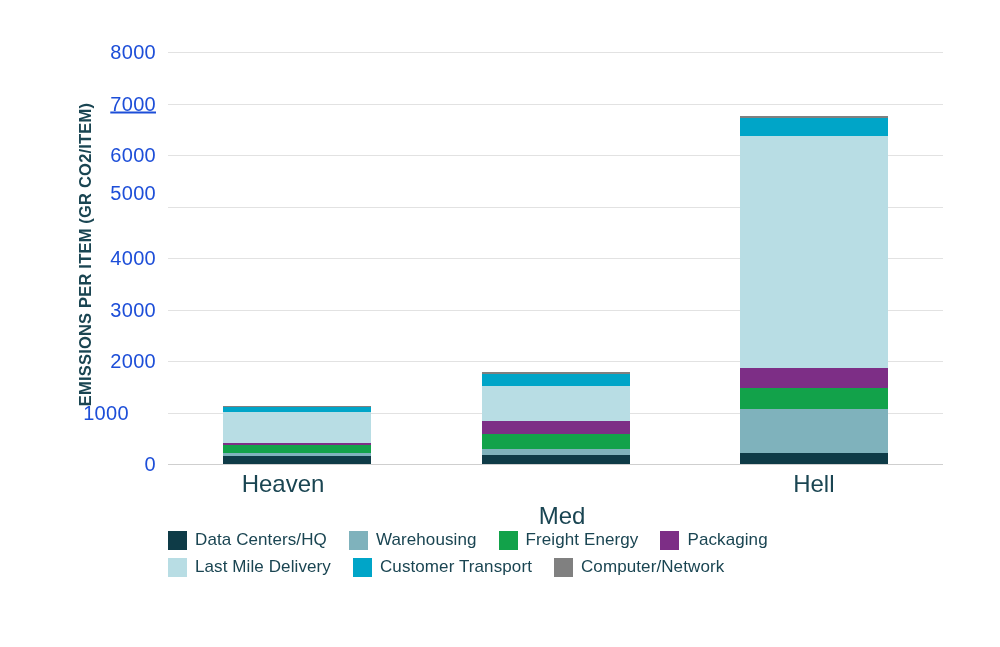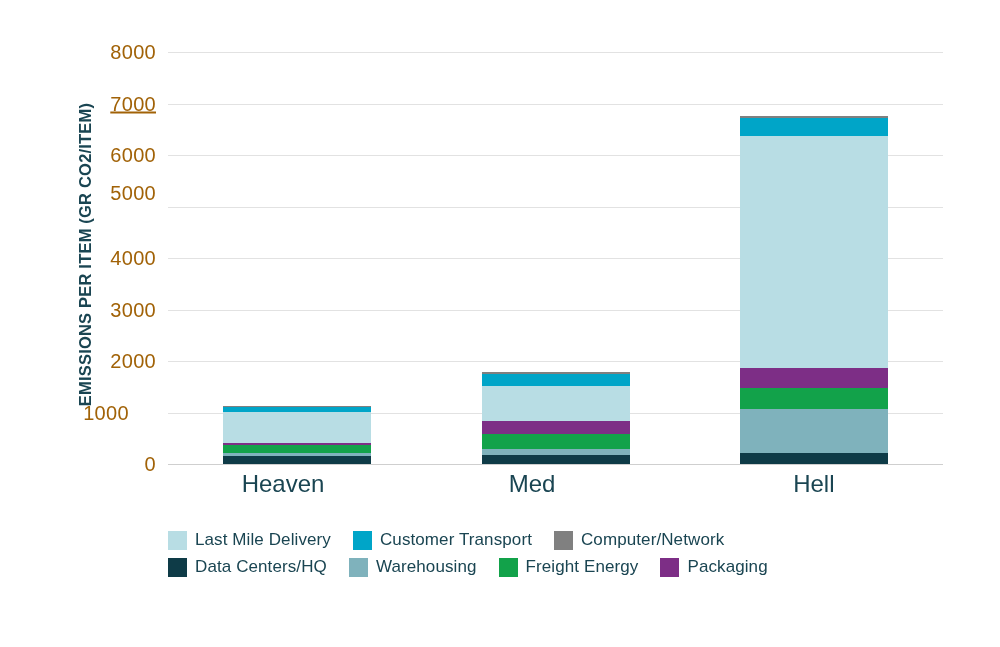--- a/index.html
+++ b/index.html
@@ -59,21 +59,21 @@
     height: 1px;
   }
 
   
   .y-tick {
     position: absolute;
     right: 0;
     width: 100px;
     text-align: right;
     font-size: 20px;
-    color: #a16207;
+    color: #1d4ed8;
     transform: translateY(-50%);
     letter-spacing: 0.3px;
   }
   .y-ticks-wrap {
     position: absolute;
     left: 48px;
     top: 52px;
     width: 108px;
     height: 412px;
   }
@@ -201,52 +201,52 @@
           <div class="bar-seg" title="Packaging: 380" style="height: 19.57px; background: rgb(125, 46, 134);"></div>
           <div class="bar-seg" title="Last Mile Delivery: 4500" style="height: 231.75px; background: rgb(184, 221, 228);"></div>
           <div class="bar-seg" title="Customer Transport: 350" style="height: 18.025px; background: rgb(0, 165, 200);"></div>
           <div class="bar-seg" title="Computer/Network: 40" style="height: 2.06px; background: rgb(128, 128, 128);"></div>
         </div>
       </div>
   </div>
 
   <div class="x-labels" id="x-labels">
       <div class="x-label" style="left: 115px;">Heaven</div>
-      <div class="x-label" style="left: 364px;">Med</div>
+      <div class="x-label" style="left: 394px; margin-top: 32px;">Med</div>
       <div class="x-label" style="left: 645.833px;">Hell</div>
     </div>
 
   <div class="legend" id="legend">
       <div class="legend-row">
         <div class="legend-item">
+          <span class="legend-swatch" style="background: rgb(14, 59, 71);"></span>
+          <span class="legend-label">Data Centers/HQ</span>
+        </div>
+        <div class="legend-item">
+          <span class="legend-swatch" style="background: rgb(127, 178, 188);"></span>
+          <span class="legend-label">Warehousing</span>
+        </div>
+        <div class="legend-item">
+          <span class="legend-swatch" style="background: rgb(18, 162, 74);"></span>
+          <span class="legend-label">Freight Energy</span>
+        </div>
+        <div class="legend-item">
+          <span class="legend-swatch" style="background: rgb(125, 46, 134);"></span>
+          <span class="legend-label">Packaging</span>
+        </div>
+      </div>
+      <div class="legend-row">
+        <div class="legend-item">
           <span class="legend-swatch" style="background: rgb(184, 221, 228);"></span>
           <span class="legend-label">Last Mile Delivery</span>
         </div>
         <div class="legend-item">
           <span class="legend-swatch" style="background: rgb(0, 165, 200);"></span>
           <span class="legend-label">Customer Transport</span>
         </div>
         <div class="legend-item">
           <span class="legend-swatch" style="background: rgb(128, 128, 128);"></span>
           <span class="legend-label">Computer/Network</span>
         </div>
       </div>
-      <div class="legend-row">
-        <div class="legend-item">
-          <span class="legend-swatch" style="background: rgb(14, 59, 71);"></span>
-          <span class="legend-label">Data Centers/HQ</span>
-        </div>
-        <div class="legend-item">
-          <span class="legend-swatch" style="background: rgb(127, 178, 188);"></span>
-          <span class="legend-label">Warehousing</span>
-        </div>
-        <div class="legend-item">
-          <span class="legend-swatch" style="background: rgb(18, 162, 74);"></span>
-          <span class="legend-label">Freight Energy</span>
-        </div>
-        <div class="legend-item">
-          <span class="legend-swatch" style="background: rgb(125, 46, 134);"></span>
-          <span class="legend-label">Packaging</span>
-        </div>
-      </div>
     </div>
 
 </div>
 
 </body></html>

